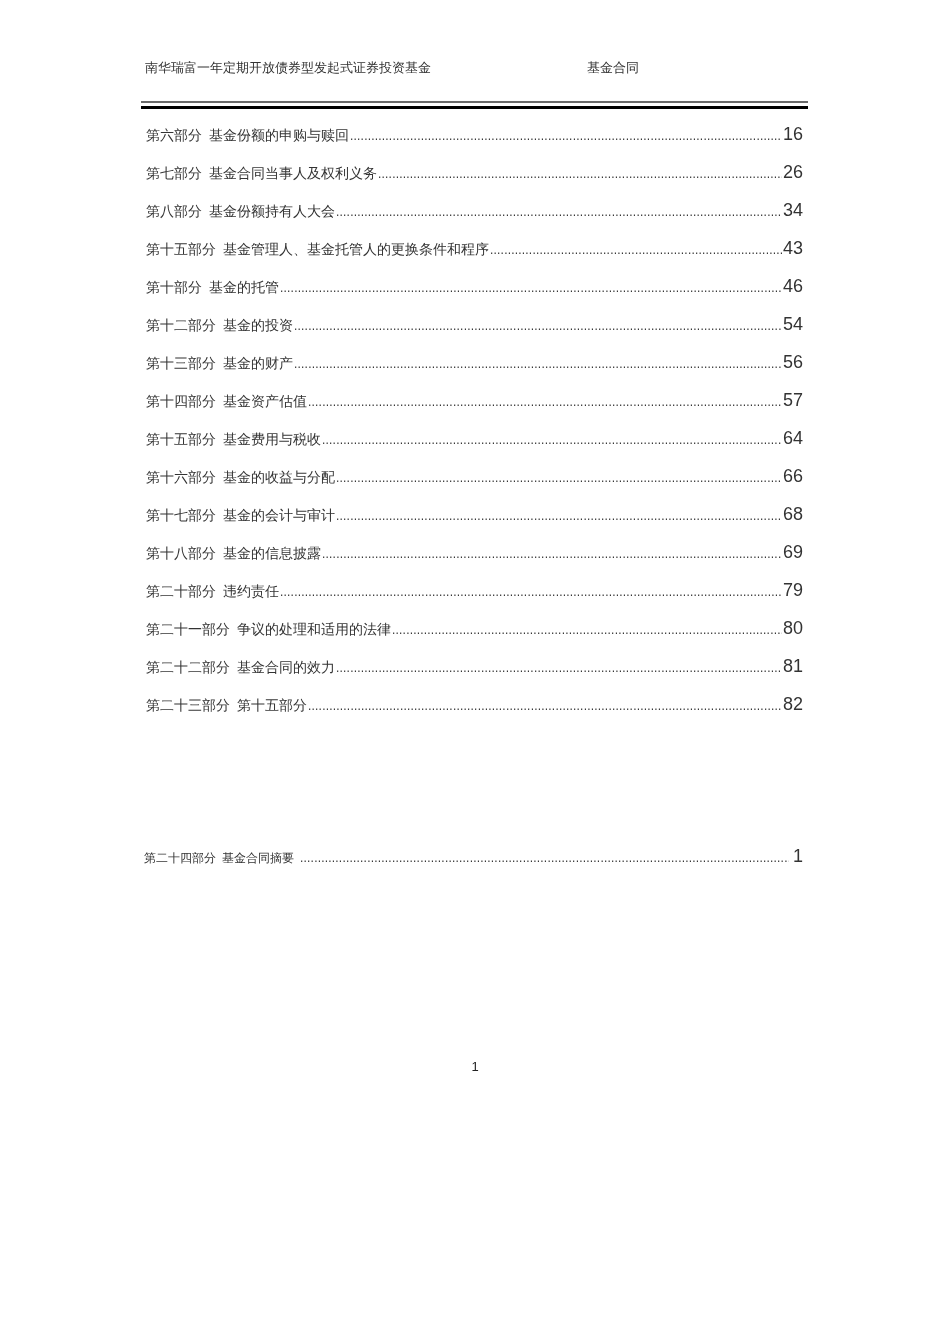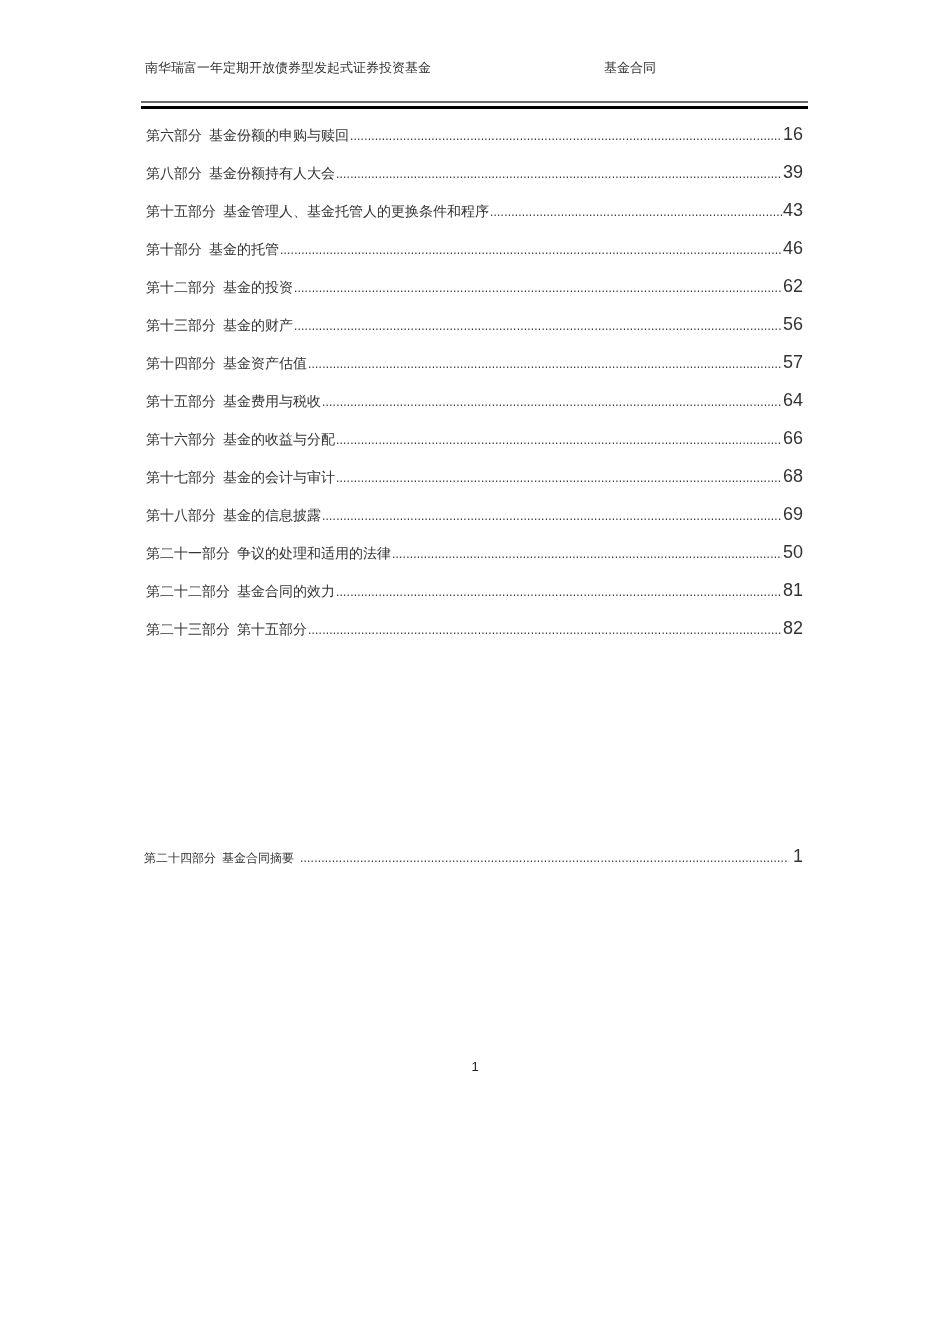--- a/index.html
+++ b/index.html
@@ -1,19 +1,19 @@
 <!DOCTYPE html>
 <html><head>
   <meta charset="utf-8">
   <style>
     html, body { margin: 0; padding: 0; background: #ffffff; }
     body { width: 950px; height: 1344px; position: relative; overflow: hidden; }
     .page { position: absolute; left: 0; top: 0; width: 867px; height: 1344px; background: #fff; }
     .hdr-left { position: absolute; left: 145px; top: 59px; font-family: "DejaVu Serif", serif; font-size: 13px; color: #333; white-space: nowrap; }
-    .hdr-right { position: absolute; left: 587px; top: 59px; font-family: "DejaVu Serif", serif; font-size: 13px; color: #333; white-space: nowrap; margin-left: 17px; }
+    .hdr-right { position: absolute; left: 587px; top: 59px; font-family: "DejaVu Serif", serif; font-size: 13px; color: #333; white-space: nowrap; }
     .rule-thin { position: absolute; left: 141px; width: 667px; top: 101px; height: 2px; background: #6a6a6a; }
     .rule-thick { position: absolute; left: 141px; width: 667px; top: 106px; height: 3px; background: #000; }
     .toc { position: absolute; left: 146px; top: 124px; width: 657px; }
     .toc-row { display: flex; align-items: baseline; height: 38px; font-family: "DejaVu Serif", serif; font-size: 14px; color: #333; }
     .toc-title { white-space: nowrap; font-family: Liberation Serif, serif; }
     .toc-dots { flex: 1; overflow: hidden; white-space: nowrap; margin: 0 1px; color: #333; font-family: "Liberation Sans", sans-serif; font-size: 12px; letter-spacing: 0.2px; }
     .toc-dots::before { content: "................................................................................................................................................................................................................................................"; }
     .toc-page { font-family: "Liberation Sans", sans-serif; font-size: 18px; white-space: nowrap; }
     .toc-extra { position: absolute; left: 144px; top: 846px; width: 659px; }
     .toc-extra .toc-row { height: 24px; }
@@ -30,38 +30,43 @@
   <div class="rule-thin"></div>
   <div class="rule-thick"></div>
 
   <div class="toc" id="toc-list">
       <div class="toc-row">
         <span class="toc-title"><span>第六部分</span><span>&nbsp;&nbsp;</span><span>基金份额的申购与赎回</span></span>
         <span class="toc-dots"></span>
         <span class="toc-page">16</span>
       </div>
       <div class="toc-row">
+        <span class="toc-title"><span>第七部分</span><span>&nbsp;&nbsp;</span><span>基金合同当事人及权利义务</span></span>
+        <span class="toc-dots"></span>
+        <span class="toc-page">26</span>
+      </div>
+      <div class="toc-row">
         <span class="toc-title"><span>第八部分</span><span>&nbsp;&nbsp;</span><span>基金份额持有人大会</span></span>
         <span class="toc-dots"></span>
-        <span class="toc-page">39</span>
+        <span class="toc-page">34</span>
       </div>
       <div class="toc-row">
         <span class="toc-title"><span>第十五部分</span><span>&nbsp;&nbsp;</span><span>基金管理人、基金托管人的更换条件和程序</span></span>
         <span class="toc-dots"></span>
         <span class="toc-page">43</span>
       </div>
       <div class="toc-row">
         <span class="toc-title"><span>第十部分</span><span>&nbsp;&nbsp;</span><span>基金的托管</span></span>
         <span class="toc-dots"></span>
         <span class="toc-page">46</span>
       </div>
       <div class="toc-row">
         <span class="toc-title"><span>第十二部分</span><span>&nbsp;&nbsp;</span><span>基金的投资</span></span>
         <span class="toc-dots"></span>
-        <span class="toc-page">62</span>
+        <span class="toc-page">54</span>
       </div>
       <div class="toc-row">
         <span class="toc-title"><span>第十三部分</span><span>&nbsp;&nbsp;</span><span>基金的财产</span></span>
         <span class="toc-dots"></span>
         <span class="toc-page">56</span>
       </div>
       <div class="toc-row">
         <span class="toc-title"><span>第十四部分</span><span>&nbsp;&nbsp;</span><span>基金资产估值</span></span>
         <span class="toc-dots"></span>
         <span class="toc-page">57</span>
@@ -80,23 +85,28 @@
         <span class="toc-title"><span>第十七部分</span><span>&nbsp;&nbsp;</span><span>基金的会计与审计</span></span>
         <span class="toc-dots"></span>
         <span class="toc-page">68</span>
       </div>
       <div class="toc-row">
         <span class="toc-title"><span>第十八部分</span><span>&nbsp;&nbsp;</span><span>基金的信息披露</span></span>
         <span class="toc-dots"></span>
         <span class="toc-page">69</span>
       </div>
       <div class="toc-row">
+        <span class="toc-title"><span>第二十部分</span><span>&nbsp;&nbsp;</span><span>违约责任</span></span>
+        <span class="toc-dots"></span>
+        <span class="toc-page">79</span>
+      </div>
+      <div class="toc-row">
         <span class="toc-title"><span>第二十一部分</span><span>&nbsp;&nbsp;</span><span>争议的处理和适用的法律</span></span>
         <span class="toc-dots"></span>
-        <span class="toc-page">50</span>
+        <span class="toc-page">80</span>
       </div>
       <div class="toc-row">
         <span class="toc-title"><span>第二十二部分</span><span>&nbsp;&nbsp;</span><span>基金合同的效力</span></span>
         <span class="toc-dots"></span>
         <span class="toc-page">81</span>
       </div>
       <div class="toc-row">
         <span class="toc-title"><span>第二十三部分</span><span>&nbsp;&nbsp;</span><span>第十五部分</span></span>
         <span class="toc-dots"></span>
         <span class="toc-page">82</span>

